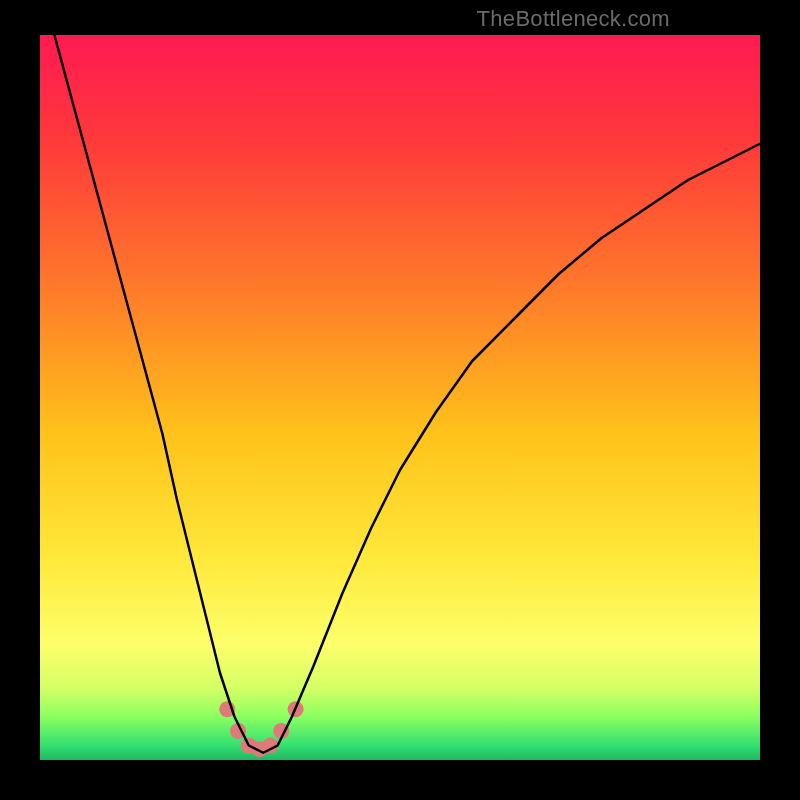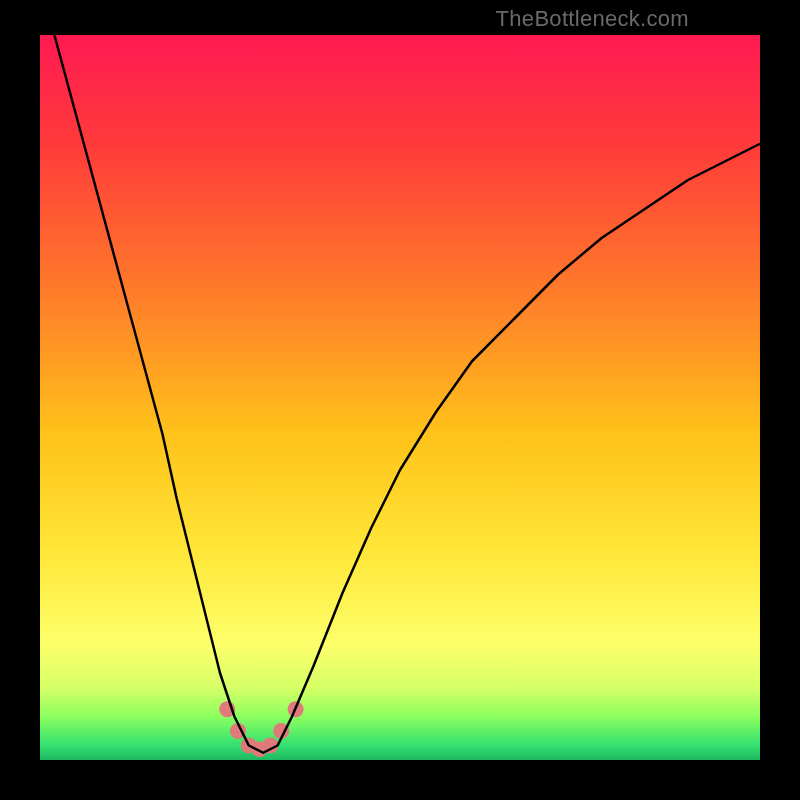--- a/index.html
+++ b/index.html
@@ -9,21 +9,20 @@
     height: 800px;
     background: #000;
     overflow: hidden;
     font-family: Arial, Helvetica, sans-serif;
   }
   .frame {
     position: relative;
     width: 680px;
     height: 800px;
     background: #000;
-    padding-left: 19px;
   }
   .watermark {
     position: absolute;
     top: 6px;
     right: 10px;
     color: #6a6a6a;
     font-size: 22px;
     font-weight: 500;
     letter-spacing: 0.3px;
     z-index: 3;

